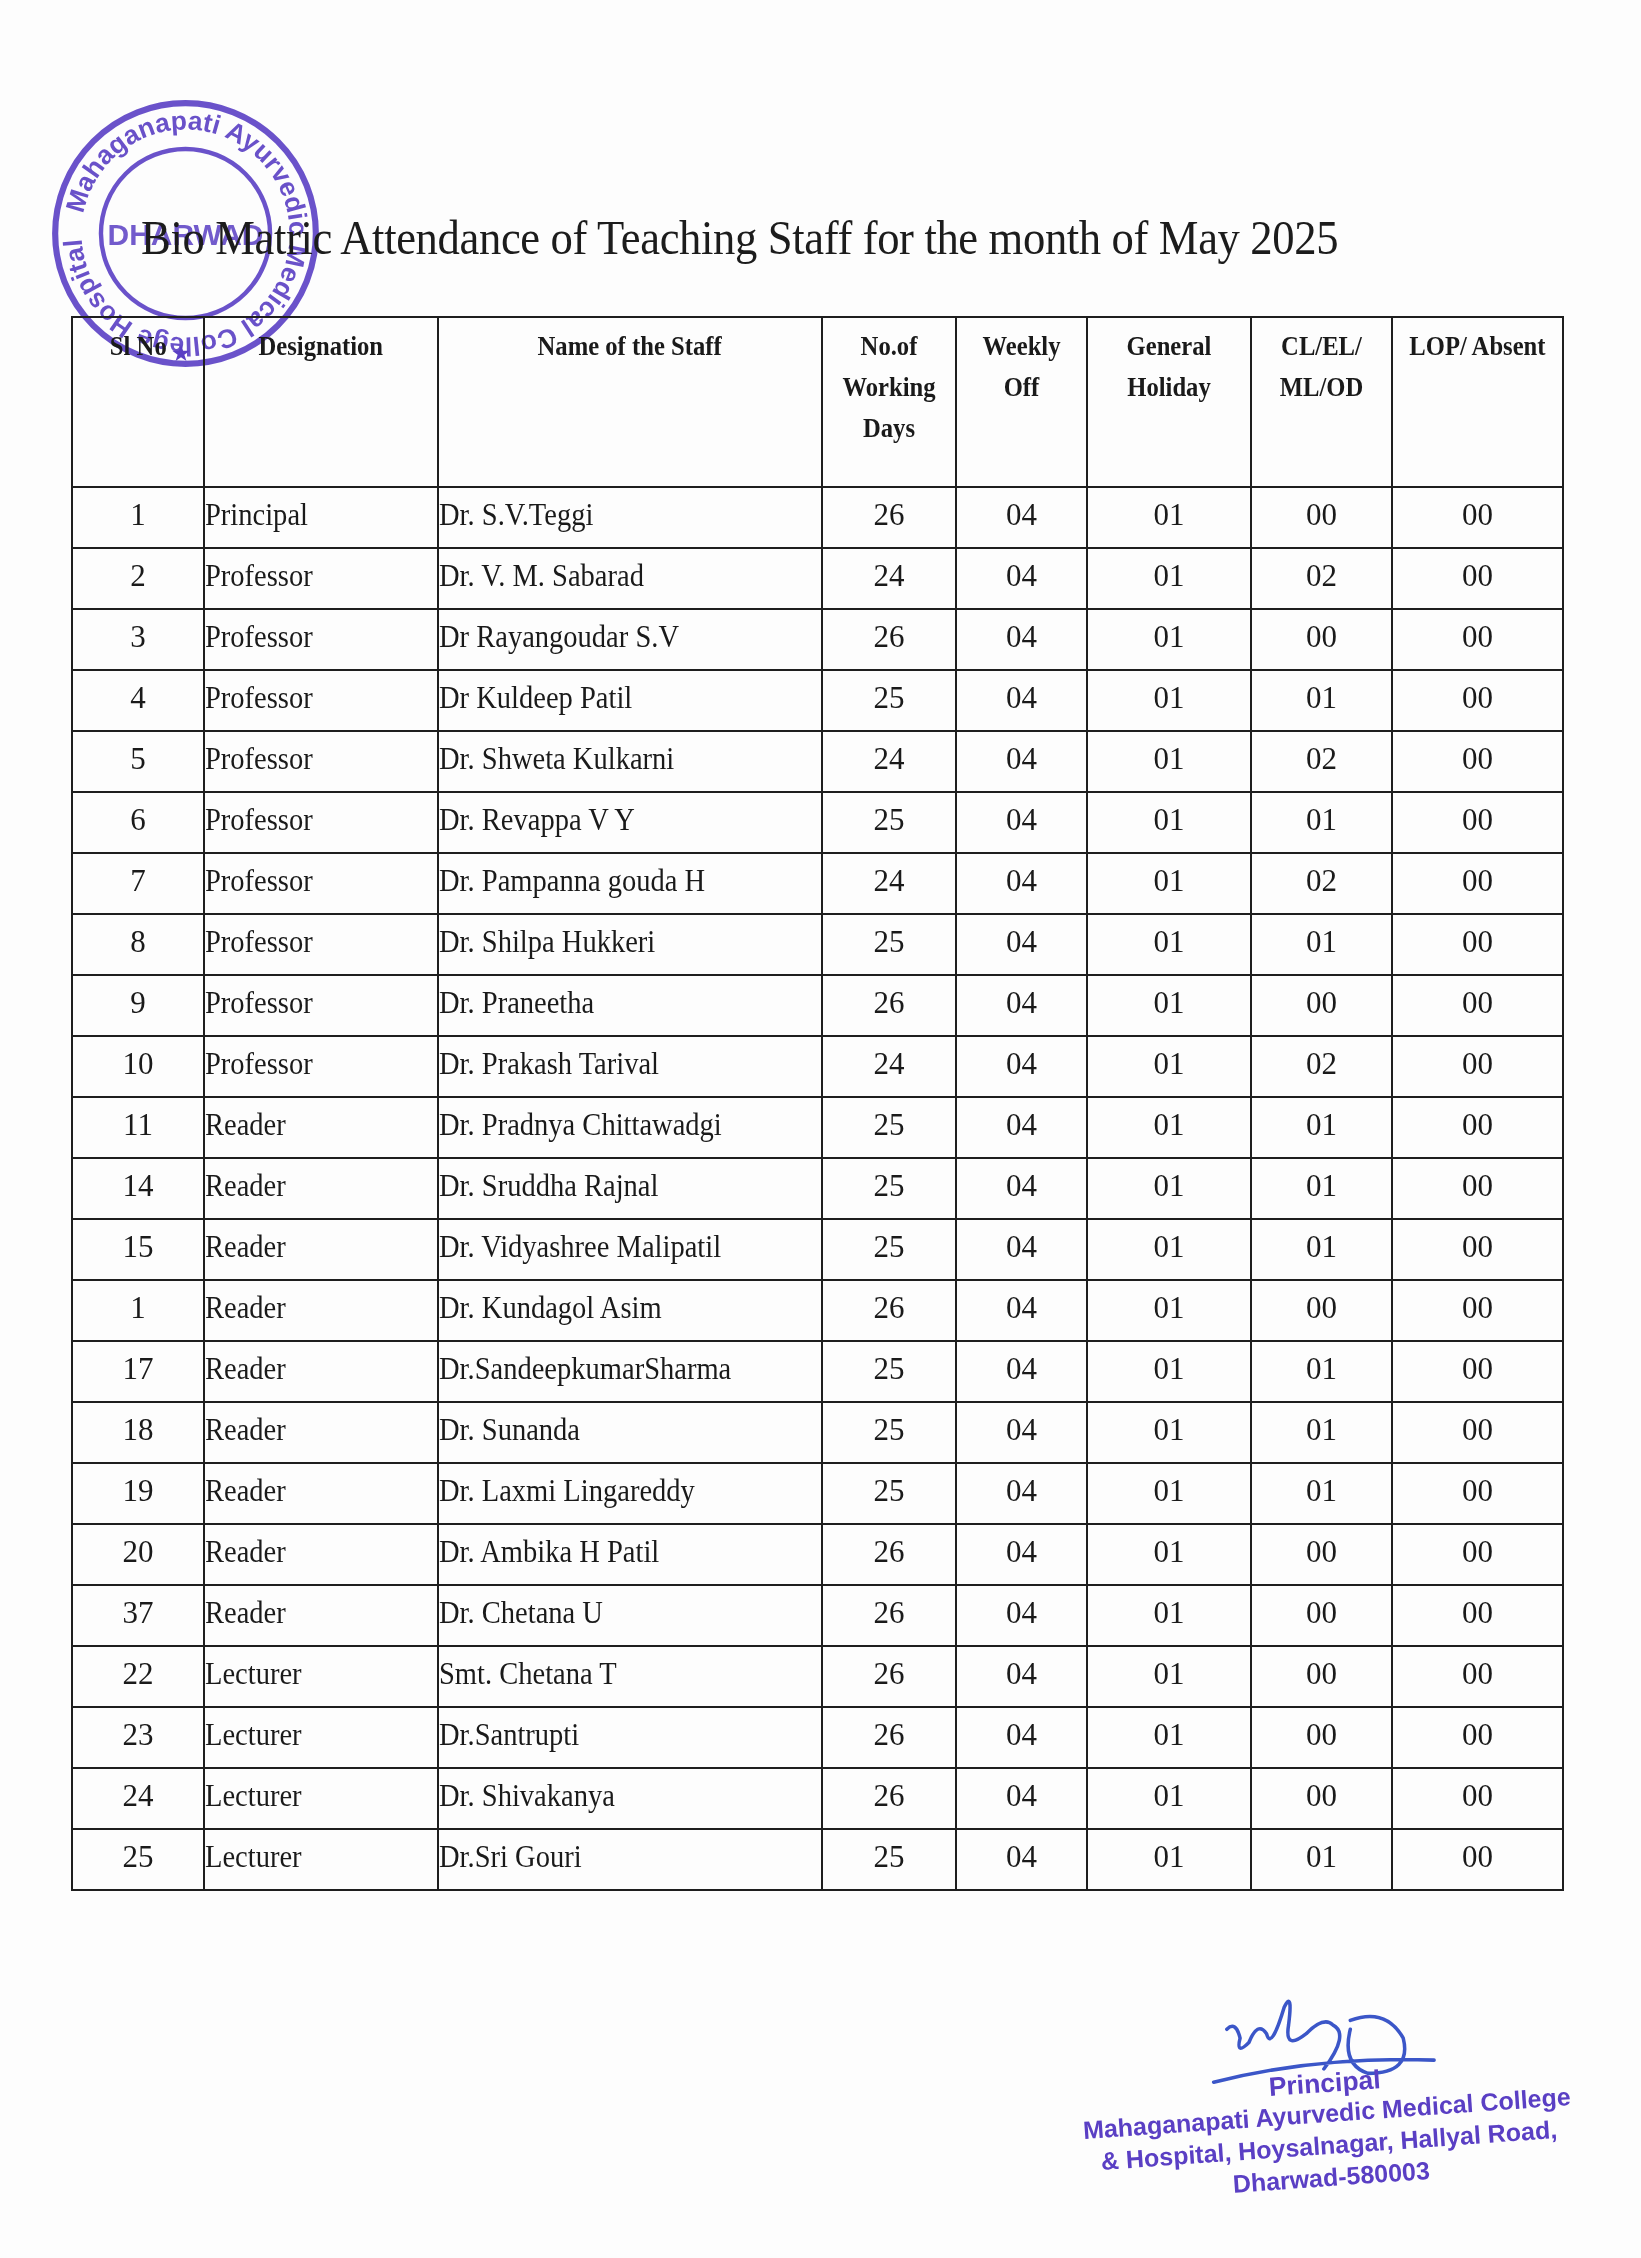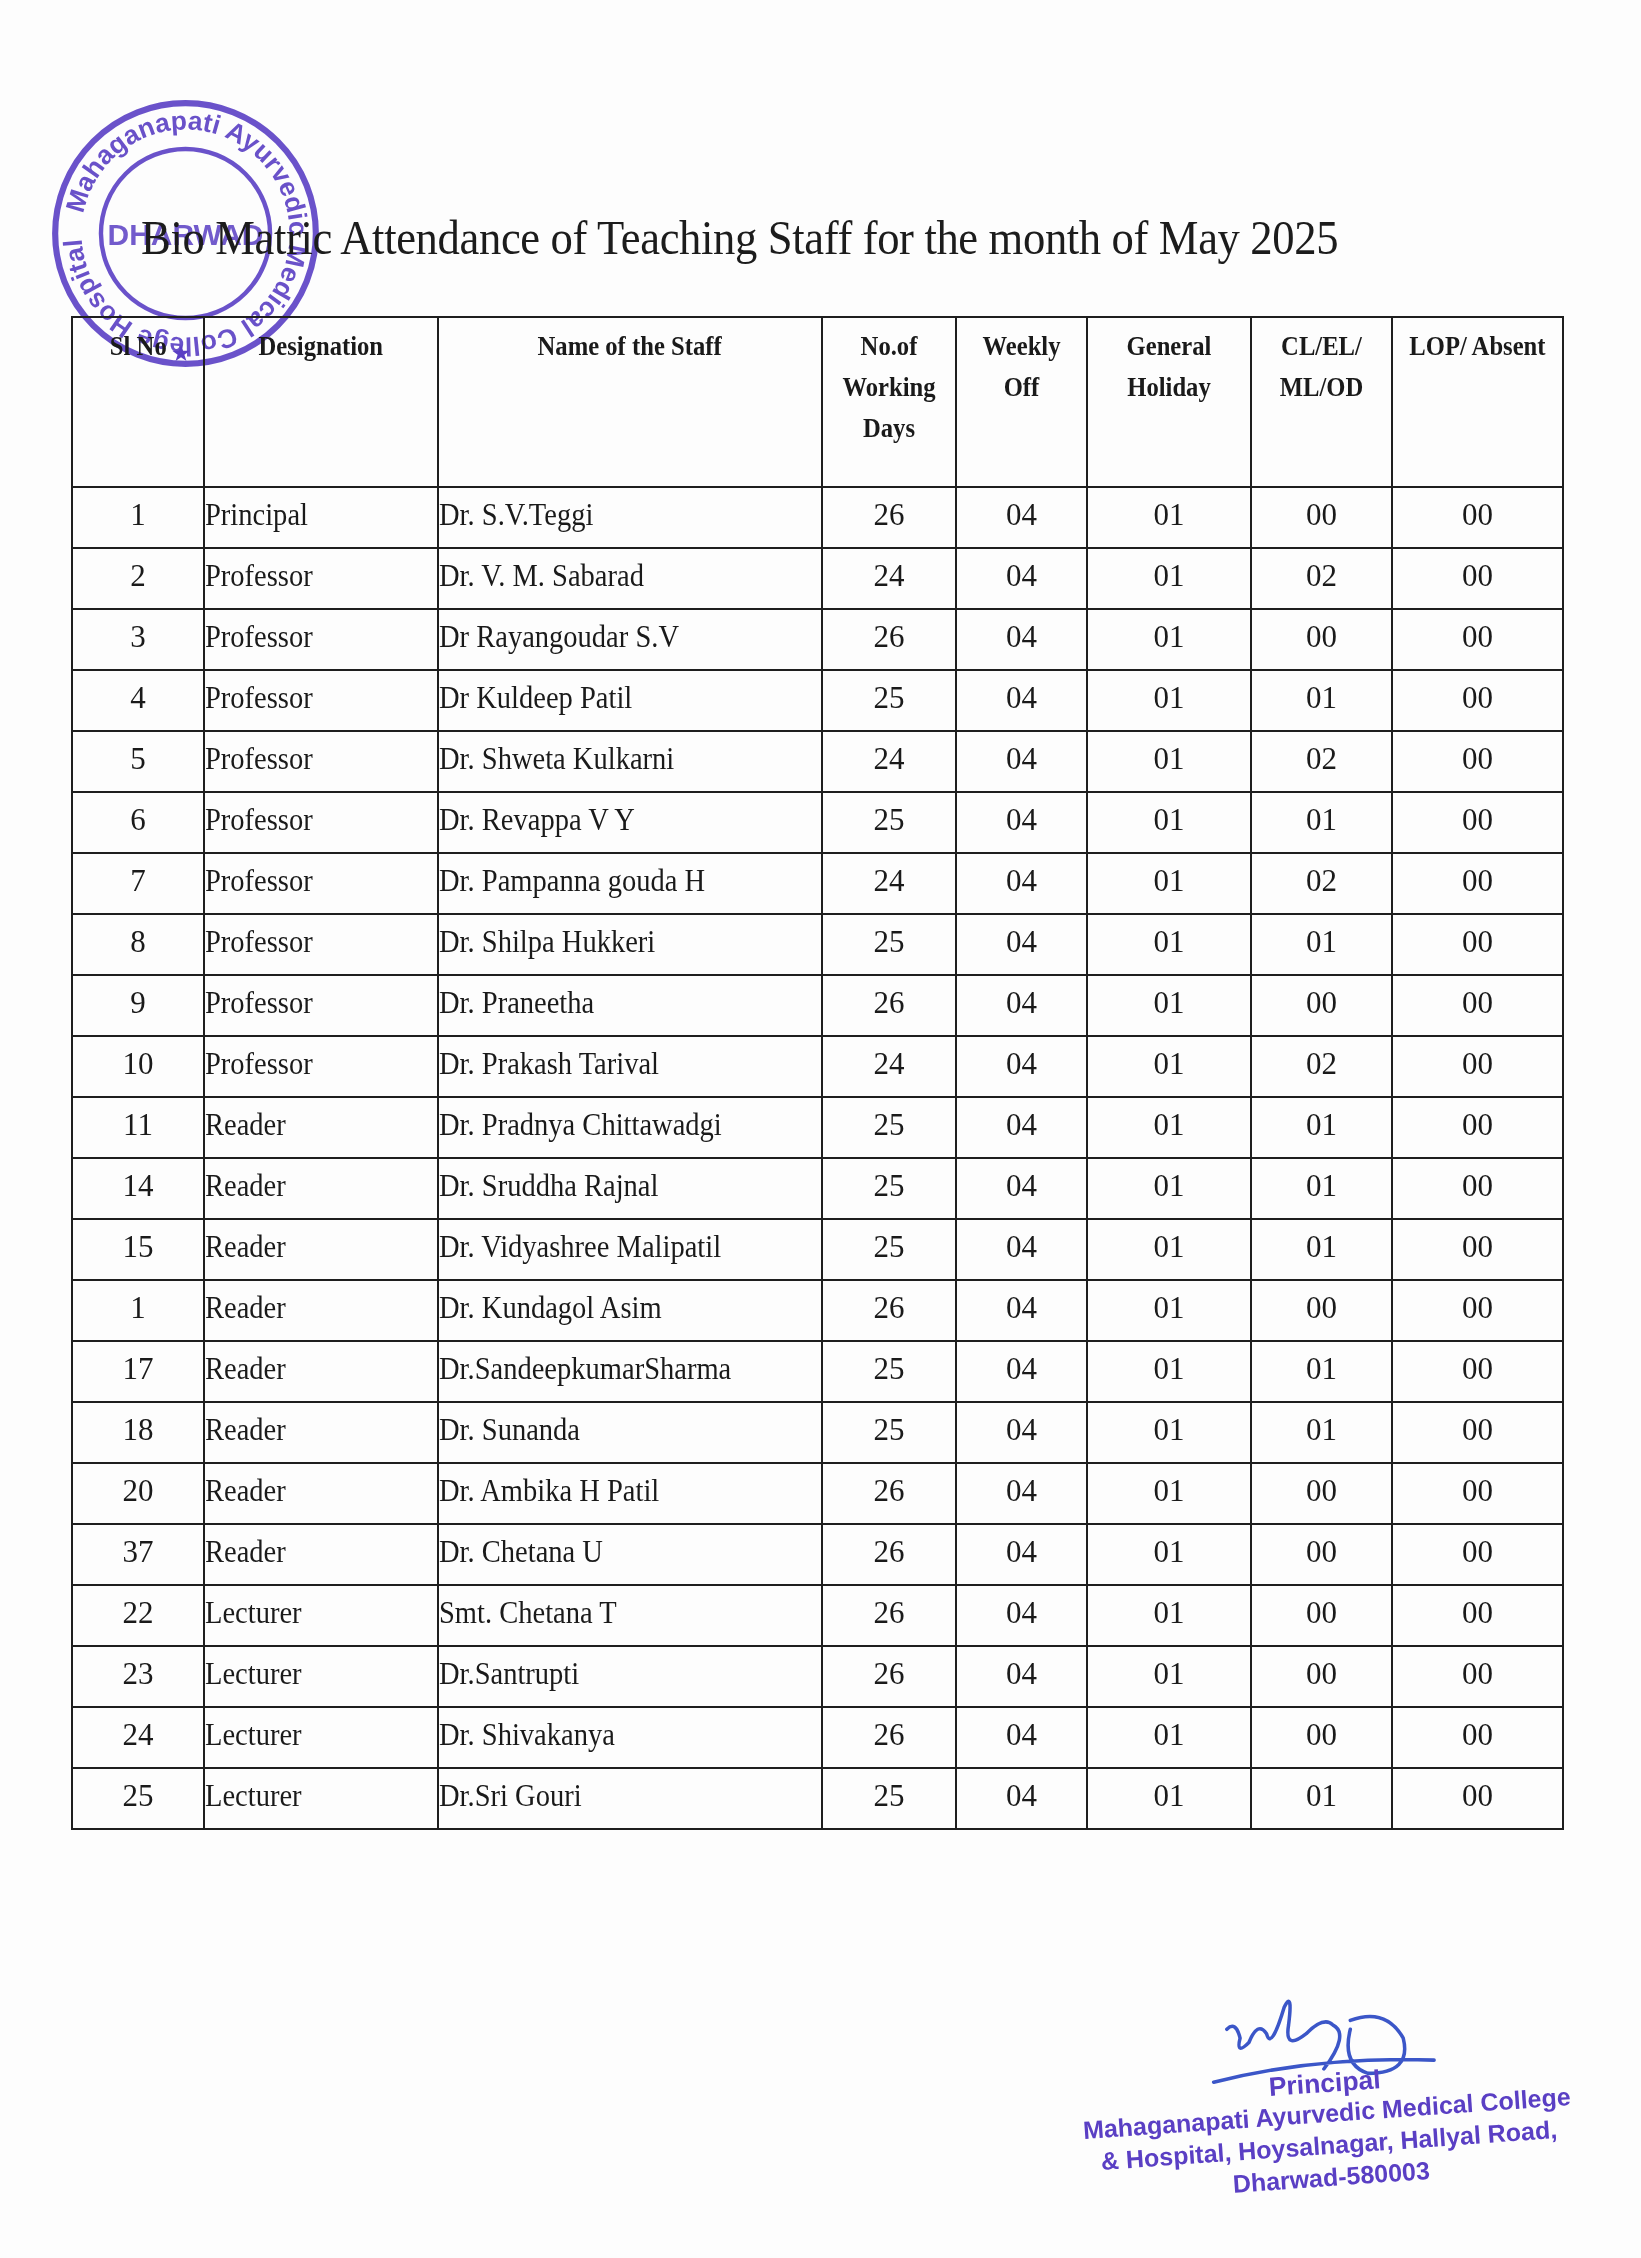--- a/index.html
+++ b/index.html
@@ -226,20 +226,30 @@
           <td class="c"><span>18</span></td>
           <td class="l"><span class="cond">Reader</span></td>
           <td class="l"><span class="cond">Dr. Sunanda</span></td>
           <td class="c"><span>25</span></td>
           <td class="c"><span>04</span></td>
           <td class="c"><span>01</span></td>
           <td class="c"><span>01</span></td>
           <td class="c"><span>00</span></td>
         </tr>
         <tr>
+          <td class="c"><span>19</span></td>
+          <td class="l"><span class="cond">Reader</span></td>
+          <td class="l"><span class="cond">Dr. Laxmi Lingareddy</span></td>
+          <td class="c"><span>25</span></td>
+          <td class="c"><span>04</span></td>
+          <td class="c"><span>01</span></td>
+          <td class="c"><span>01</span></td>
+          <td class="c"><span>00</span></td>
+        </tr>
+        <tr>
           <td class="c"><span>20</span></td>
           <td class="l"><span class="cond">Reader</span></td>
           <td class="l"><span class="cond">Dr. Ambika H Patil</span></td>
           <td class="c"><span>26</span></td>
           <td class="c"><span>04</span></td>
           <td class="c"><span>01</span></td>
           <td class="c"><span>00</span></td>
           <td class="c"><span>00</span></td>
         </tr>
         <tr>

